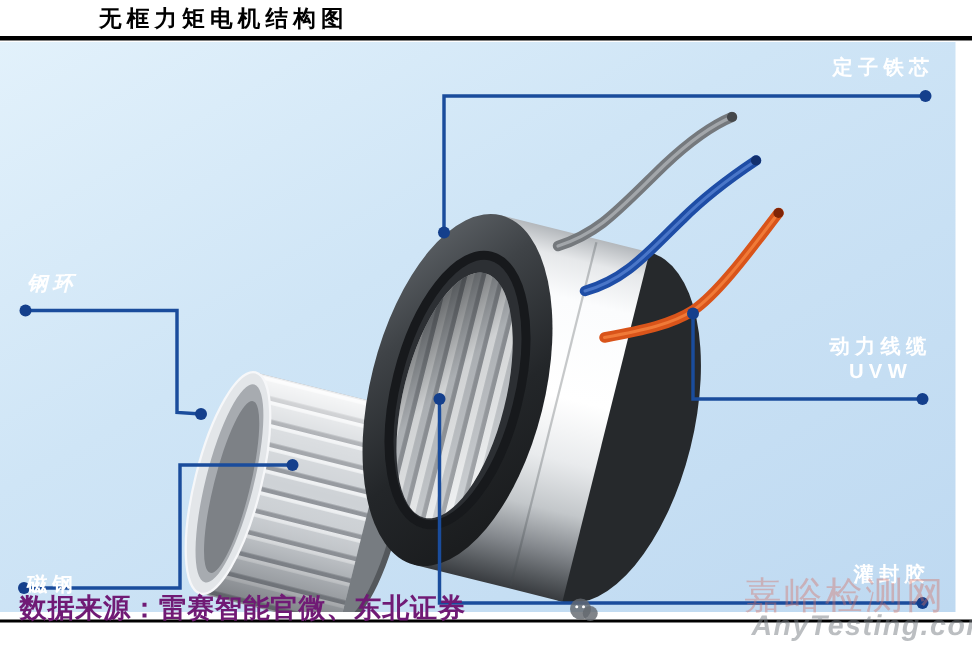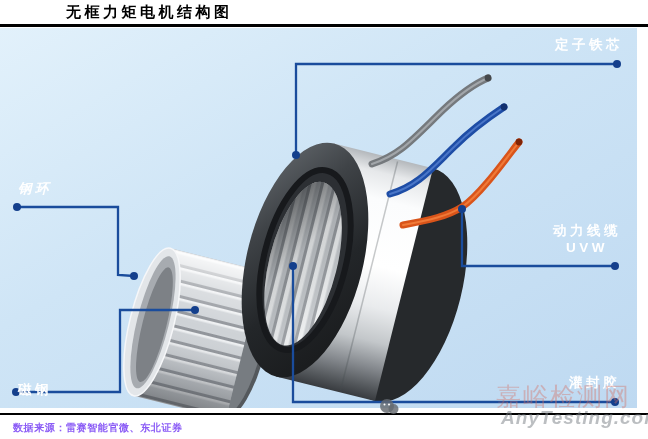--- a/index.html
+++ b/index.html
@@ -21,22 +21,22 @@
   .part-label{
     position:absolute;color:#ffffff;font-weight:bold;font-size:13.5px;
     letter-spacing:3.5px;white-space:nowrap;line-height:17px;
   }
   .lbl-stator{top:8px;right:14px;}
   .lbl-steel{left:18px;top:152px;font-style:italic;}
   .lbl-magnet{left:18px;top:333px;margin-top:20px;}
   .lbl-uvw{top:194px;right:16px;text-align:center;}
   .lbl-potting{top:346px;right:17px;}
   .caption{
-    position:absolute;left:13px;top:421px;font-size:10px;font-weight:bold;
-    color:#8b5cf6;letter-spacing:0.6px;white-space:nowrap;
+    position:absolute;left:13px;top:393px;font-size:18px;font-weight:bold;
+    color:#701a75;letter-spacing:0.6px;white-space:nowrap;
     font-family:"Liberation Serif","DejaVu Serif",serif;
   }
   .wm-wechat{
     position:absolute;left:379px;top:398px;display:flex;align-items:center;gap:5px;
     color:rgba(100,105,111,0.82);font-size:16.5px;font-weight:bold;letter-spacing:1.5px;
     white-space:nowrap;z-index:6;pointer-events:none;
   }
   .wm-site-cn{
     position:absolute;left:496px;top:380px;font-size:25px;font-weight:normal;
     color:rgba(213,112,101,0.40);letter-spacing:2px;white-space:nowrap;z-index:5;

